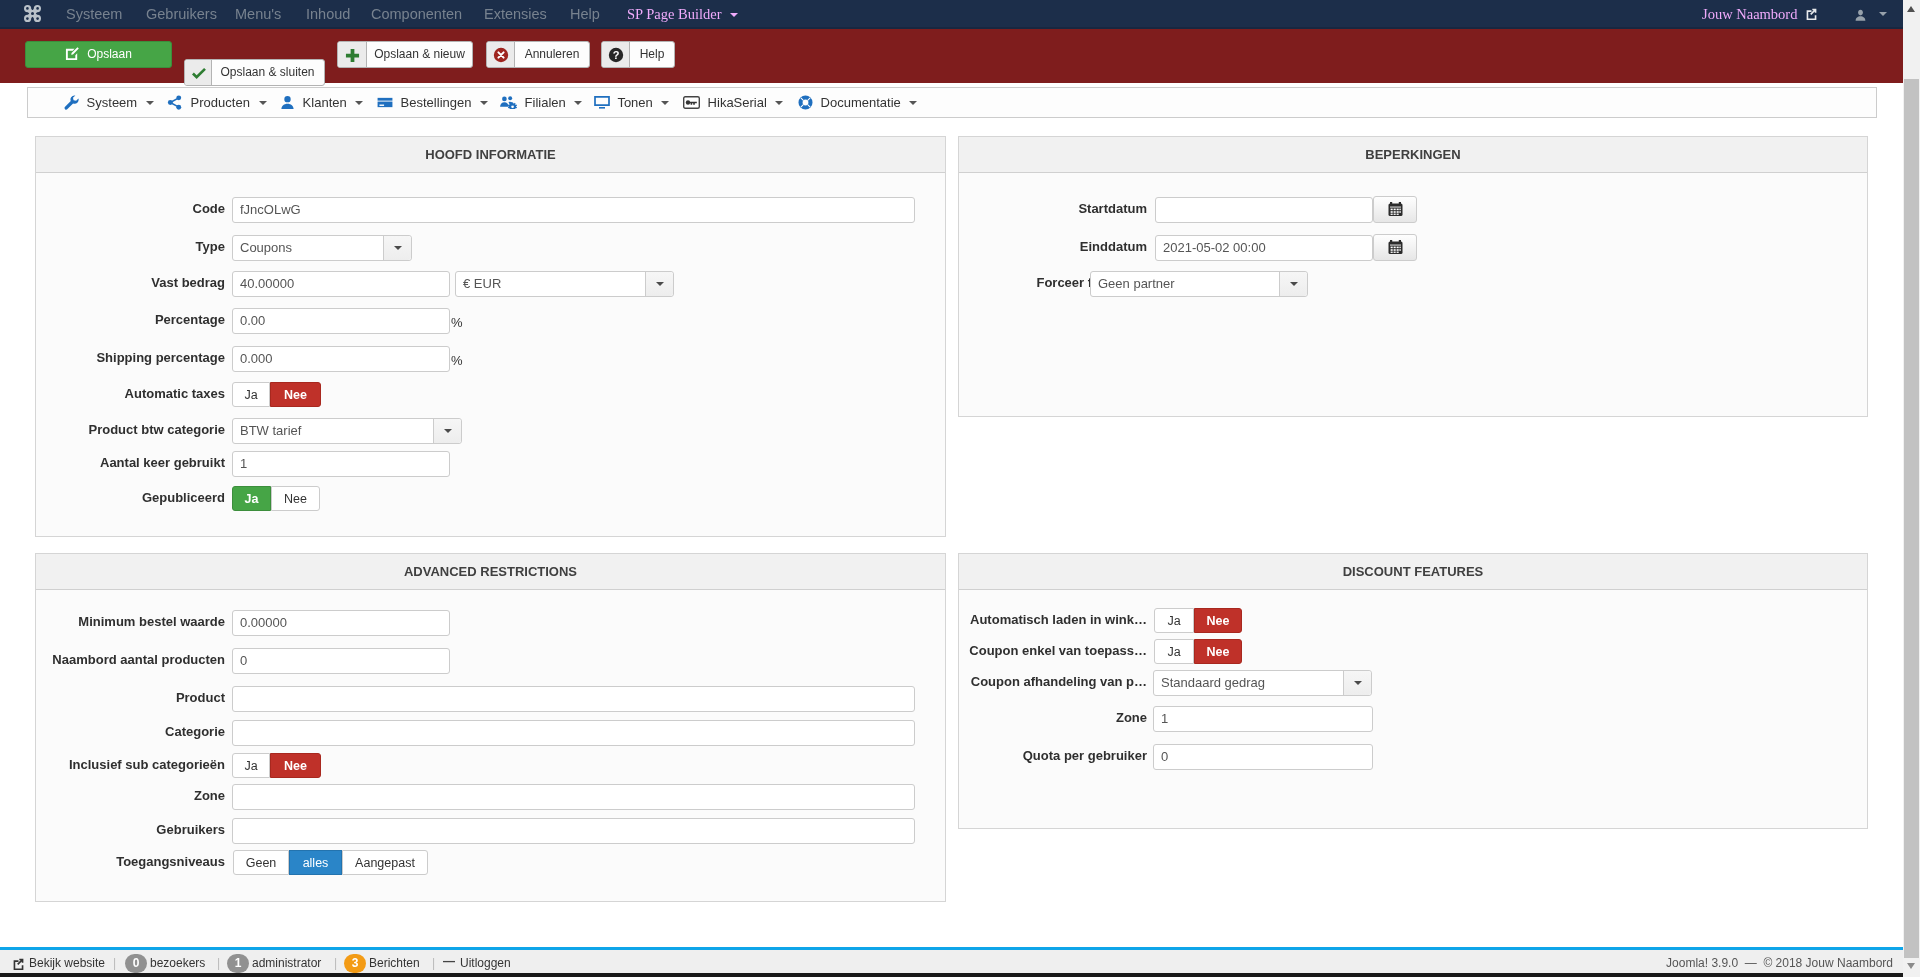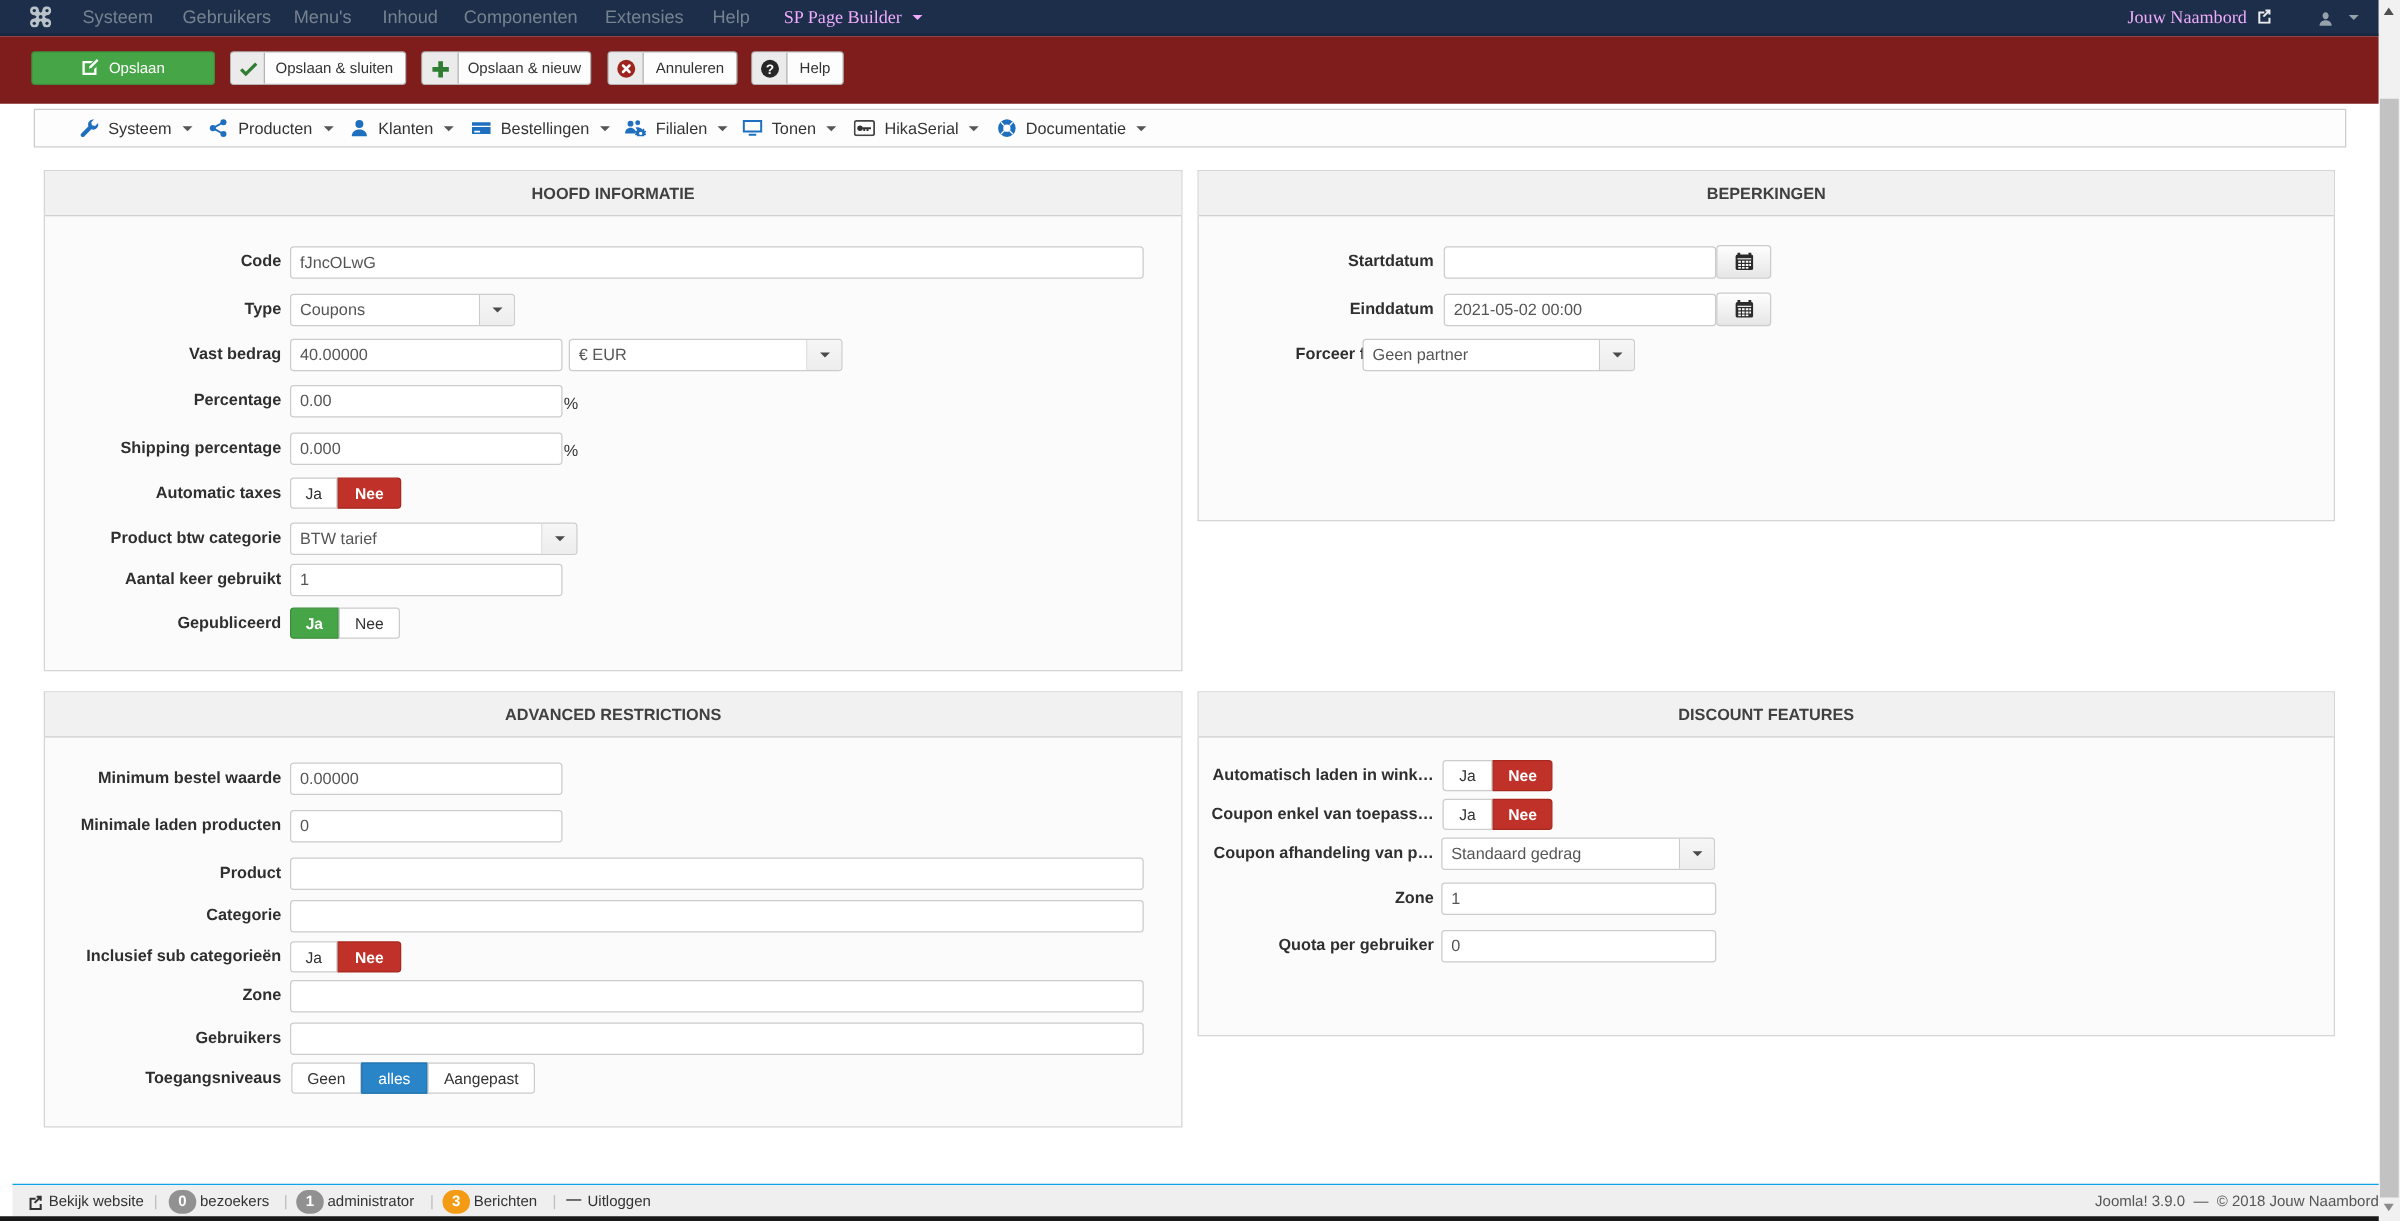--- a/index.html
+++ b/index.html
@@ -43,21 +43,21 @@
 .tg .red { background:#bf3129; border:1px solid #a8281f; color:#fff; font-weight:bold; }
 .tg .grn { background:#46a546; border:1px solid #3c8e3c; color:#fff; font-weight:bold; }
 .tg .blu { background:#2a85c8; border:1px solid #2373ae; color:#fff; }
 
 .calbtn { position:absolute; width:44px; height:27px; border:1px solid #ccc; border-radius:3px; background:linear-gradient(#fefefe,#e6e6e6); }
 .calbtn svg { position:absolute; left:14px; top:5px; }
 .fsep { position:absolute; top:6px; color:#bbb; }
 .fbadge { position:absolute; top:4px; width:22px; height:19px; border-radius:9.5px; color:#fff; font-weight:bold; font-size:12px; text-align:center; line-height:18px; }
 
 
-#footer { left:10px; top:947px; width:1903px; height:26px; background:#efefef; border-top:1px solid #0ea5e9; font-size:12px; color:#333; }
+#footer { left:0; top:947px; width:1903px; height:26px; background:#efefef; border-top:3px solid #0ea5e9; font-size:12px; color:#333; }
 #botline { left:0; top:973px; width:1920px; height:4px; background:#191919; }
 
 
 #sbar { left:1903px; top:0; width:17px; height:977px; background:#f1f1f1; }
 #sthumb { position:absolute; left:1px; top:79px; width:15px; height:879px; background:#c2c2c2; }
 .sarrow { position:absolute; left:4px; width:0; height:0; border-left:4.5px solid transparent; border-right:4.5px solid transparent; }
 </style>
 </head>
 <body>
 
@@ -94,21 +94,21 @@
   <svg style="position:absolute;left:1854px;top:8px" width="13" height="14" viewBox="0 0 16 16" fill="#97a1ab">
     <path d="M8 1.5c1.7 0 3 1.6 3 3.5s-1.3 3.5-3 3.5S5 6.9 5 5s1.3-3.5 3-3.5zM2 15c0-3.4 2.7-5.5 6-5.5s6 2.1 6 5.5z"></path>
   </svg>
   <span class="caret" style="position:absolute;left:1874px;top:14px;color:#97a1ab"></span>
 </div>
 <div class="abs" id="toolbar">
   <div class="btn-green">
     <svg width="15" height="15" viewBox="0 0 16 16" style="vertical-align:-3px;margin-right:7px">
       <path fill="#fff" d="M1 3h9.2L8.2 5H3v8h8V9.8l2-2V15H1zM13.3 1.3l1.4 1.4L8.5 9 6.6 9.4 7 7.5z"></path>
     </svg>Opslaan</div>
-  <div class="tbgroup" style="left:184px; width:141px;">
+  <div class="tbgroup" style="left:184px; width:141px;margin-top:18px;">
     <div class="ic" style="width:27px">
       <svg width="15" height="13" viewBox="0 0 16 14" style="margin-top:7px">
           <path fill="#2e7d32" d="M1 8l2-2 3 3 8-8 2 2-10 10z"></path>
         </svg>
     </div>
     <div class="lb" style="width:113px">Opslaan &amp; sluiten</div>
   </div>
   <div class="tbgroup" style="left:337px; width:136px;">
     <div class="ic" style="width:29px">
       <svg width="15" height="15" viewBox="0 0 16 16" style="margin-top:6px">
@@ -284,21 +284,21 @@
         <rect x="5.6" y="11.6" width="2.1" height="1.3"></rect>
         <rect x="8.6" y="11.6" width="2.1" height="1.3"></rect>
       </g>
     </svg>
   </div>
 <div class="flabel" style="right:773px;top:275px">Forceer filiaal aan</div>
 <div class="fselect" style="left:1090px;top:271px;width:218px;height:26px">Geen partner<span class="tog"></span></div>
 
 <div class="flabel" style="right:1695px;top:614px">Minimum bestel waarde</div>
 <div class="finput" style="left:232px;top:610px;width:218px;height:26px">0.00000</div>
-<div class="flabel" style="right:1695px;top:652px">Minimale laden producten</div>
+<div class="flabel" style="right:1695px;top:652px">Naambord aantal producten</div>
 <div class="finput" style="left:232px;top:648px;width:218px;height:26px">0</div>
 <div class="flabel" style="right:1695px;top:690px">Product</div>
 <div class="finput" style="left:232px;top:686px;width:683px;height:26px"></div>
 <div class="flabel" style="right:1695px;top:724px">Categorie</div>
 <div class="finput" style="left:232px;top:720px;width:683px;height:26px"></div>
 <div class="flabel" style="right:1695px;top:757px">Inclusief sub categorieën</div>
 <div class="tg" style="left:232px;top:753px;width:89px">
   <span class="off" style="left:0;width:38px;border-radius:3px 0 0 3px">Ja</span>
   <span class="red" style="left:38px;width:51px;border-radius:0 3px 3px 0">Nee</span>
 </div>

